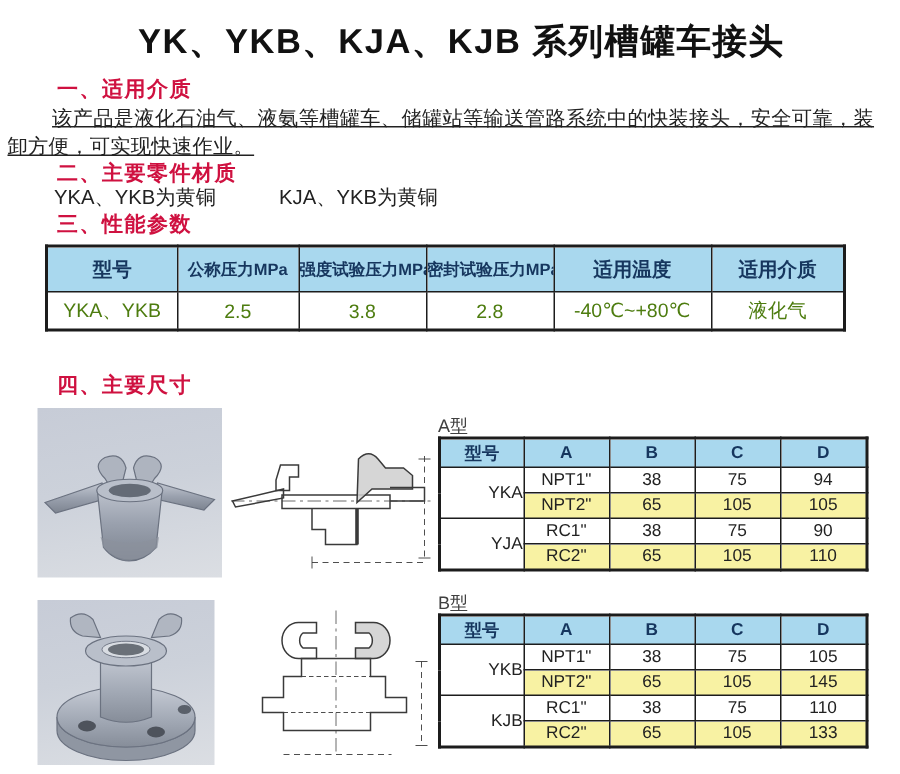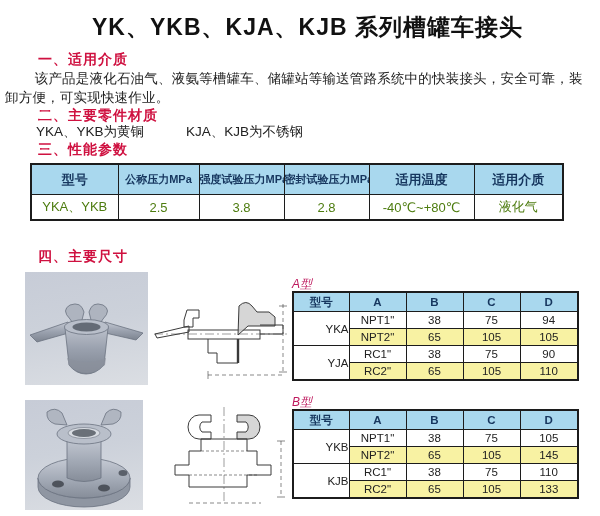--- a/index.html
+++ b/index.html
@@ -6,37 +6,37 @@
   .page{position:relative;width:600px;height:516px;background:#ffffff;
         font-family:"Liberation Sans","DejaVu Sans",sans-serif;color:#1a1a1a;overflow:hidden;padding-left:15px;}
   .title{position:absolute;top:12px;left:0;width:100%;text-align:center;
          font-size:23px;font-weight:bold;letter-spacing:1px;color:#111;}
   .sec{position:absolute;left:38px;color:#cf1140;font-weight:bold;font-size:14px;letter-spacing:1px;}
   #sec1{top:51px;}
   #sec2{top:107px;}
   #sec3{top:141px;}
   #sec4{top:248px;text-align:right;}
   .para{position:absolute;top:69px;left:5px;width:586px;font-size:13.5px;line-height:19px;
-        text-indent:2.2em;color:#222;letter-spacing:0.2px;}
+        text-indent:2.2em;color:#222;letter-spacing:0.2px;text-decoration:underline;}
   .materials{position:absolute;top:123px;left:36px;font-size:13.5px;color:#222;}
   .materials .steel{margin-left:42px;}
   table{border-collapse:collapse;table-layout:fixed;}
   table.perf{position:absolute;top:163px;left:30px;width:532px;border:2px solid #1c1c1c;}
   table.perf th,table.perf td{border:1px solid #1c1c1c;text-align:center;padding:0;overflow:hidden;white-space:nowrap;}
   table.perf th{background:#a9d8ee;color:#16365e;height:29px;font-size:13px;font-weight:bold;}
   table.perf th.small{font-size:11px;}
   table.perf td{height:24px;font-size:13px;color:#4d7c0f;}
   tr.yellow td{background:#f8f2a3;}
   .photo{position:absolute;background:linear-gradient(170deg,#c7ccd7 0%,#ccd1da 45%,#dbdee3 100%);}
   #photoA{top:272px;left:25px;width:123px;height:113px;}
   #photoB{top:400px;left:25px;width:118px;height:110px;}
   .drawing{position:absolute;background:#fff;}
   #drawA{top:292px;left:152px;width:138px;height:92px;}
   #drawB{top:405px;left:161px;width:128px;height:104px;}
-  .dimlabel{position:absolute;left:292px;font-size:12px;color:#be185d;font-style:italic;}
+  .dimlabel{position:absolute;left:292px;font-size:12px;color:#404040;}
   #labelA{top:276px;}
   #labelB{top:394px;}
   table.dim{position:absolute;left:292px;width:285px;border:2px solid #1c1c1c;}
   #dimA{top:291px;}
   #dimB{top:409px;}
   table.dim th,table.dim td{border:1px solid #1c1c1c;text-align:center;padding:0;overflow:hidden;white-space:nowrap;}
   table.dim th{background:#a9d8ee;color:#16365e;height:18px;font-size:11.5px;font-weight:bold;}
   table.dim td{height:16px;font-size:11.5px;color:#222;}
   table.dim td.model{background:#fff;font-size:11.5px;text-align:right;}
 </style>
@@ -45,21 +45,21 @@
 
 <div class="page">
 
   <div class="title">YK、YKB、KJA、KJB 系列槽罐车接头</div>
 
   <div class="sec" id="sec1">一、适用介质</div>
   <div class="para">该产品是液化石油气、液氨等槽罐车、储罐站等输送管路系统中的快装接头，安全可靠，装卸方便，可实现快速作业。</div>
 
   <div class="sec" id="sec2">二、主要零件材质</div>
   <div class="materials">
-    <span>YKA、YKB为黄铜</span><span class="steel">KJA、KJB为不锈钢</span>
+    <span>YKA、YKB为黄铜</span><span class="steel">KJA、YKB为黄铜</span>
   </div>
 
   <div class="sec" id="sec3">三、性能参数</div>
 
   <table class="perf">
     <colgroup>
         <col style="width:87px">
         <col style="width:81px">
         <col style="width:85px">
         <col style="width:85px">

